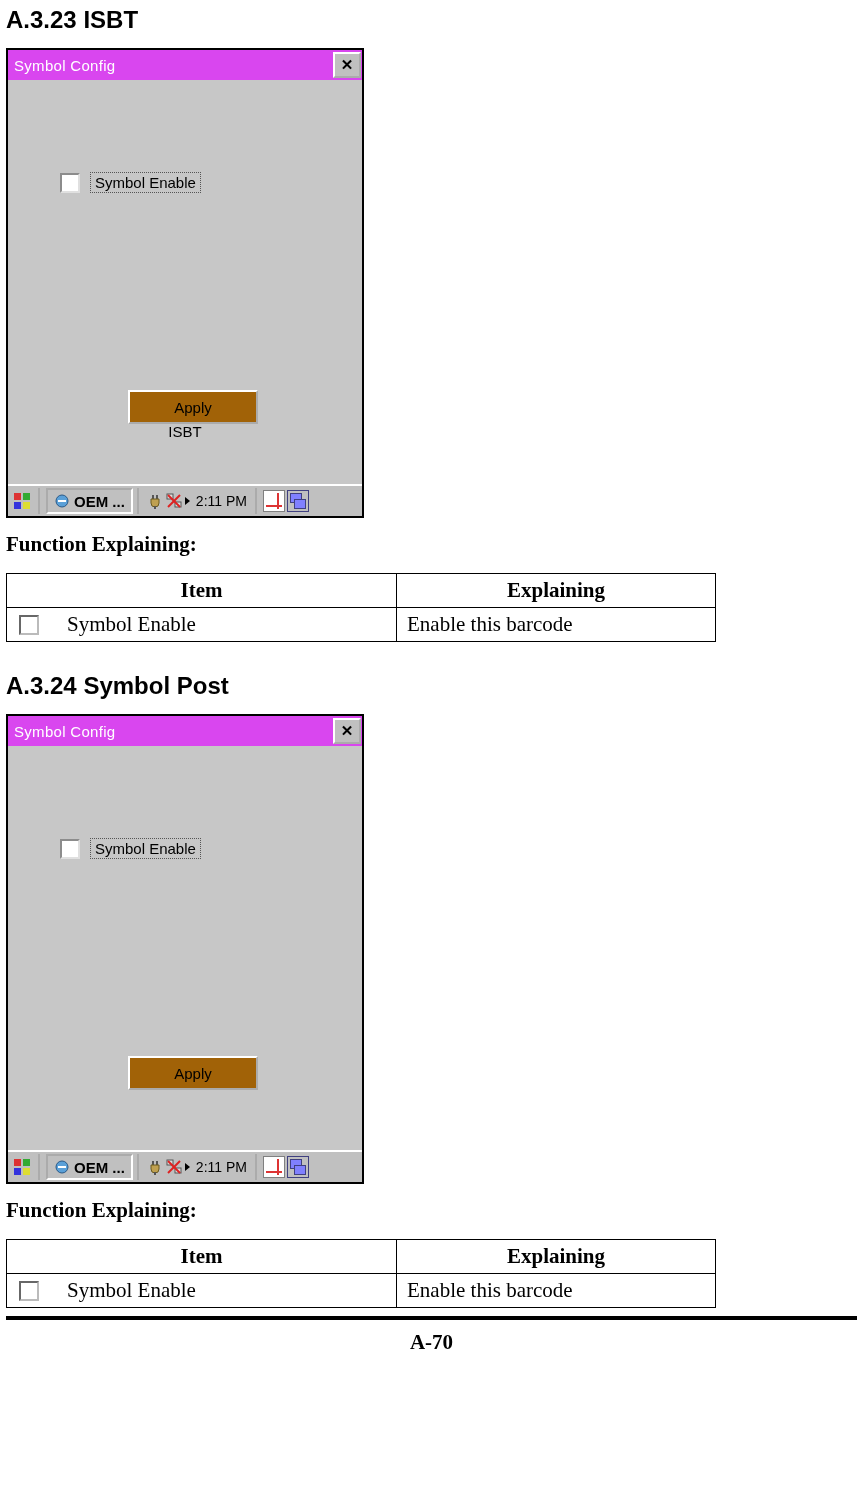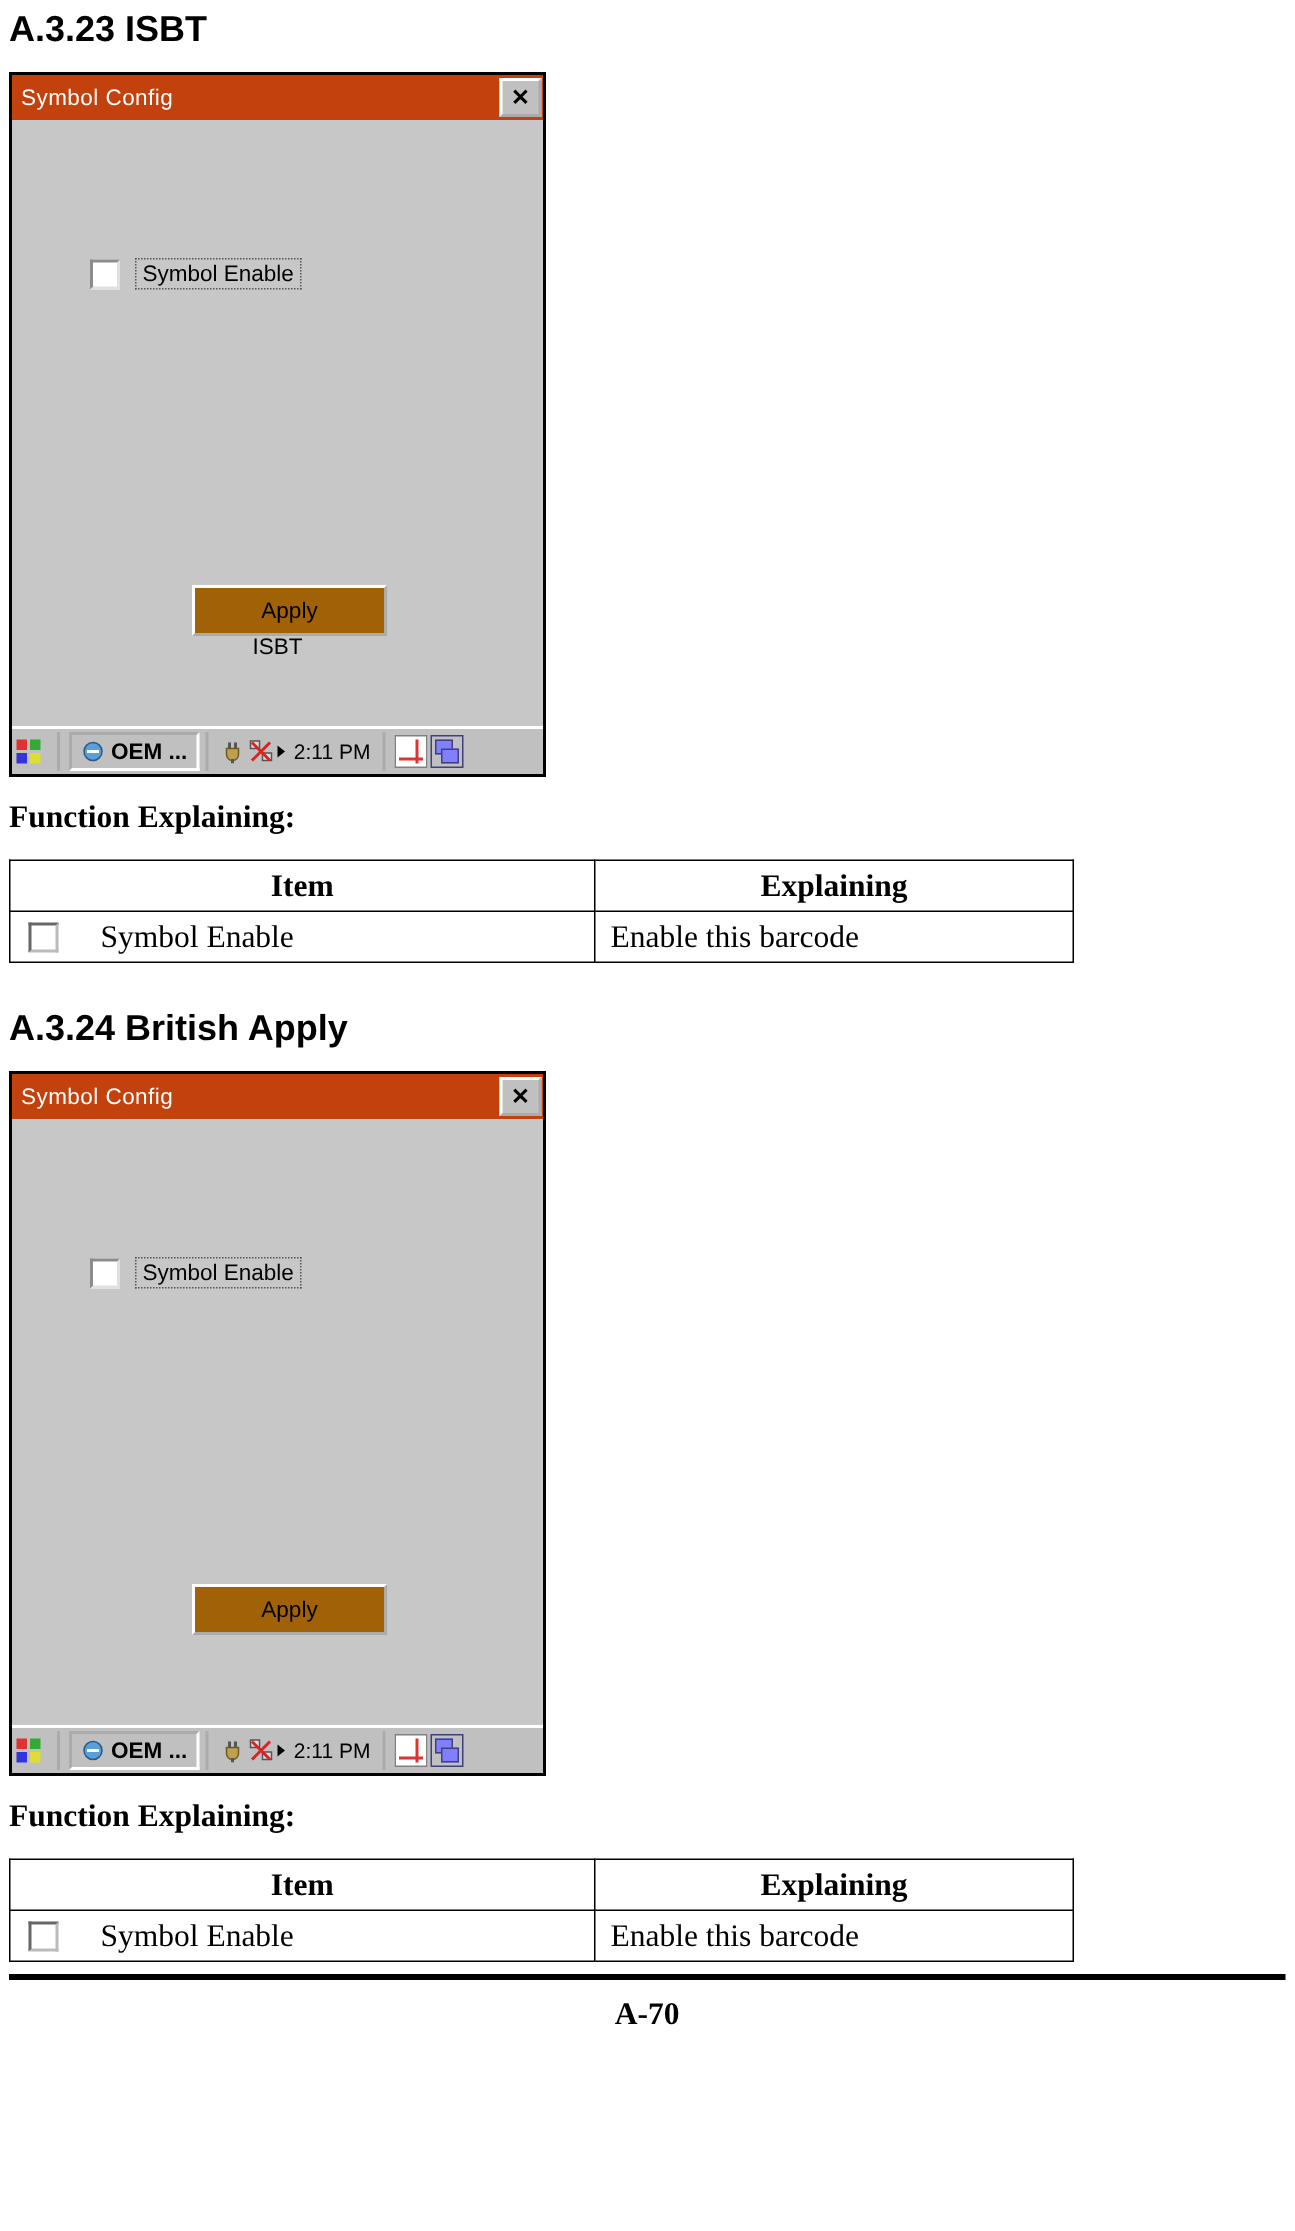--- a/index.html
+++ b/index.html
@@ -21,21 +21,21 @@
     
     .ce-window {
       width: 358px;
       border: 2px solid #000;
       margin-bottom: 14px;
       font-family: Tahoma, Verdana, sans-serif;
       font-size: 15px;
     }
 
     .titlebar {
-      background: #c2410c;
+      background: #d946ef;
       color: #fff;
       display: flex;
       align-items: center;
       justify-content: space-between;
       height: 30px;
       padding-left: 6px;
     }
     .titlebar-title { font-weight: 400; letter-spacing: 0.3px; }
     .close-btn {
       width: 28px; height: 26px;
@@ -88,21 +88,21 @@
       background: #c0c0c0;
       border-top: 2px solid #fff;
       height: 32px;
       display: flex;
       align-items: center;
       gap: 2px;
       padding: 0 2px;
     }
     .task-icon, .task-btn {
       height: 26px;
-      display: flex; align-items: center; justify-content: space-between;
+      display: flex; align-items: center; justify-content: center;
     }
     .start-flag {
       width: 24px;
       font-size: 18px;
     }
     .task-btn {
       border: 2px inset #fff;
       background: #c0c0c0;
       padding: 0 6px;
       display: flex; align-items: center; gap: 4px;
@@ -273,21 +273,21 @@
       <div class="item-cell">
         <div class="doc-cb"></div>
         <span class="item-text-pad">Symbol Enable</span>
       </div>
     </td>
     <td>Enable this barcode</td>
   </tr>
 </tbody>
   </table>
 
-<h2 class="heading">A.3.24 British Apply</h2>
+<h2 class="heading">A.3.24 Symbol Post</h2>
 
 <div class="ce-window">
   <div class="titlebar">
     <span class="titlebar-title">Symbol Config</span>
     <div class="close-btn">
       <span>✕</span>
     </div>
   </div>
 
   <div class="client-area">

